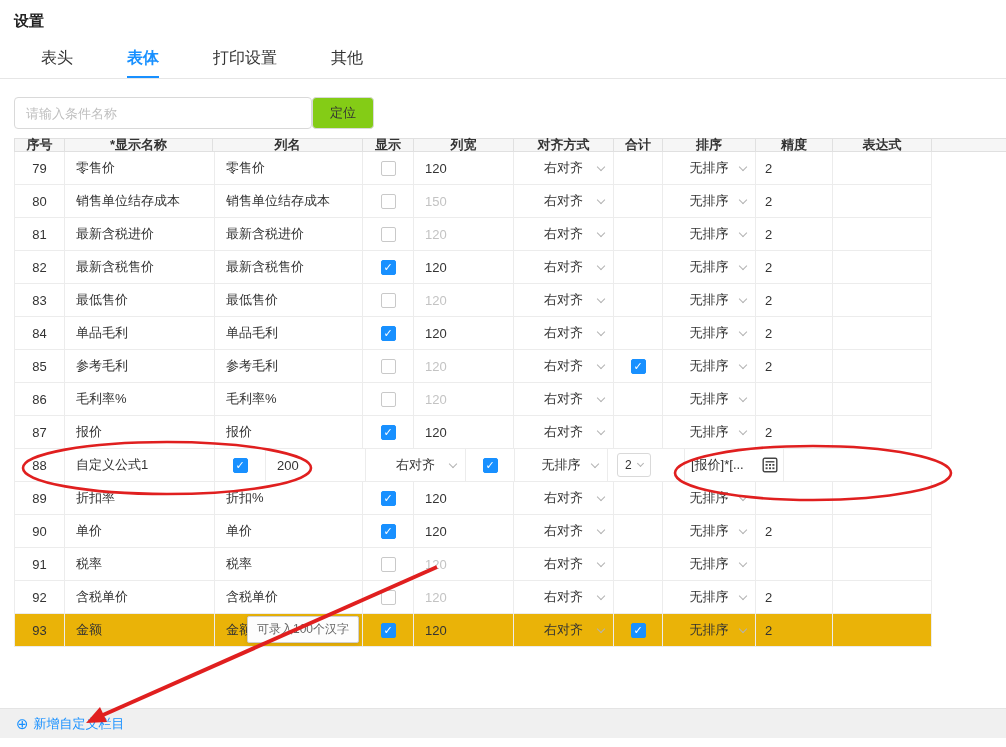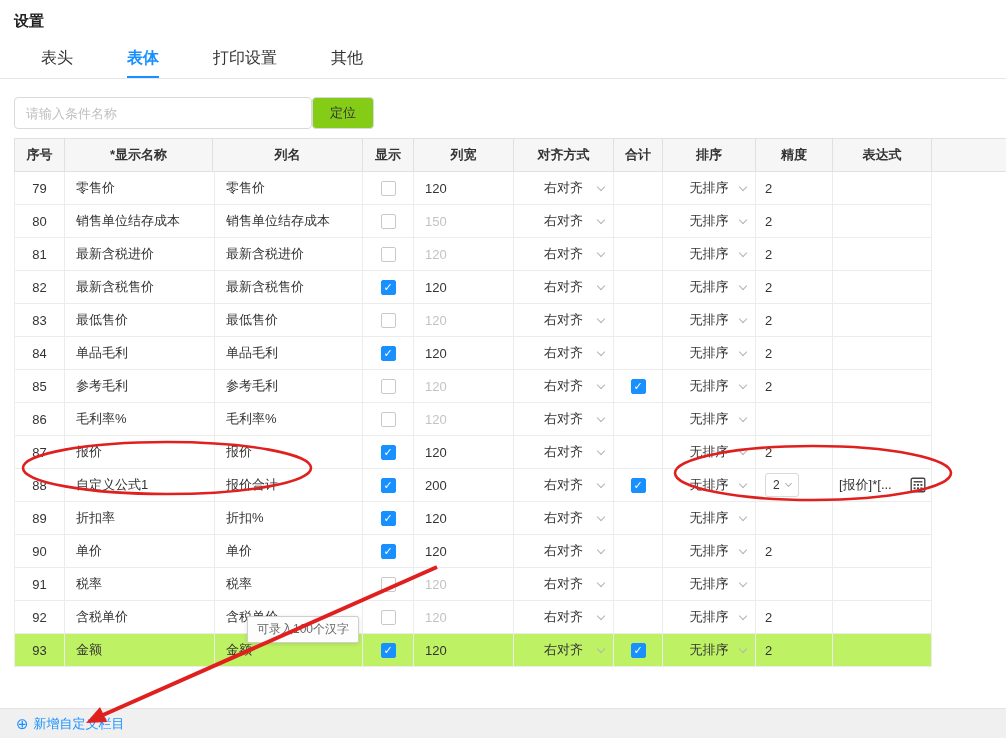--- a/index.html
+++ b/index.html
@@ -16,26 +16,26 @@
   .tabs { display:flex; border-bottom:1px solid #e6e6e6; padding-left:14px; height:38px; }
   .tab { margin:0 27px; font-size:16px; color:#333; display:flex; align-items:center; cursor:pointer; border-bottom:2px solid transparent; }
   .tab.active { color:#1890ff; border-bottom-color:#1890ff;font-weight:bold; }
   
   .toolbar { display:flex; padding:18px 14px 8px 14px; align-items:center; }
   .search-input { width:298px; height:32px; border:1px solid #d9d9d9; border-radius:4px; padding:0 11px; font-size:13px; color:#333; outline:none; font-family:inherit; }
   .search-input::placeholder { color:#bfbfbf; }
   .locate-btn { height:32px; padding:0 17px; border:1px solid #d9d9d9; border-radius:4px; background:#84cc16; font-size:13px; color:#333; cursor:pointer; font-family:inherit; }
   
   .table { margin-left:14px; margin-top:1px; }
-  .thead { display:flex; width:992px; background:#f6f6f6; border:1px solid #e0e0e0; border-right:none; height:34px; }
+  .thead { display:flex; width:992px; background:#f6f6f6; border:1px solid #e0e0e0; border-right:none; height:14px; }
   .thead .th { display:flex; align-items:center; justify-content:center; font-weight:bold; color:#333; border-right:1px solid #e0e0e0; padding:0; font-size:13px; }
   .th-filler { flex:1; border-right:none !important; }
   .tbody { width:918px; border-left:1px solid #ececec; }
   .tr { display:flex; width:917px; height:33px; border-bottom:1px solid #ececec; background:#fff; }
-  .tr.hl { background:#bef264; }
+  .tr.hl { background:#eab308; }
   .td { border-right:1px solid #ececec; display:flex; align-items:center; overflow:hidden; }
   .c-seq  { width:50px;  justify-content:center; }
   .c-name { width:150px; padding-left:11px; }
   .c-disp { width:148px; padding-left:11px; }
   .c-show { width:51px;  justify-content:center; }
   .c-width{ width:100px; padding-left:11px; }
   .c-align{ width:100px; justify-content:center; position:relative; }
   .c-total{ width:49px;  justify-content:center; }
   .c-sort { width:93px;  justify-content:center; position:relative; }
   .c-prec { width:77px;  padding-left:9px; }
@@ -333,21 +333,20 @@
       <span>2</span>
     </div>
     <div class="td c-expr">
       <span class="expr-text"></span>
 
     </div>
   </div>
       <div class="tr">
     <div class="td c-seq">88</div>
     <div class="td c-name">自定义公式1</div>
-    <div class="td c-disp">报价合计</div>
     <div class="td c-show">
       <span class="cb checked"></span>
     </div>
     <div class="td c-width">200</div>
     <div class="td c-align">
       <span class="sel-text">右对齐</span>
       <i class="chev abs"></i>
     </div>
     <div class="td c-total">
       <span class="cb checked"></span>

